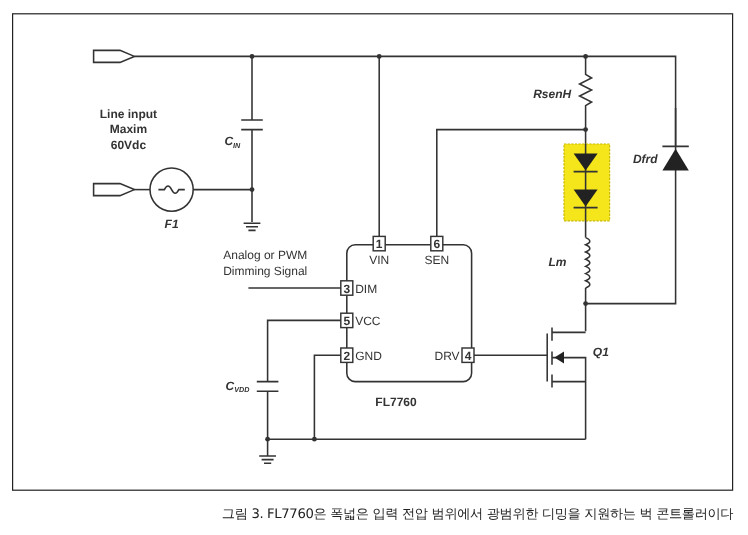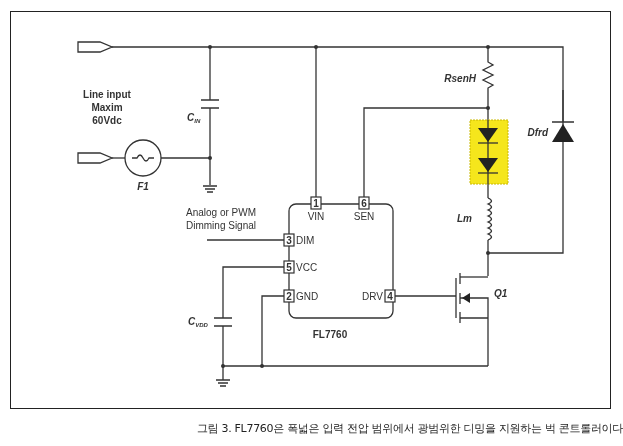--- a/index.html
+++ b/index.html
@@ -3,21 +3,21 @@
 <meta charset="utf-8">
 <style>
   html,body{margin:0;padding:0;background:#fff;}
   body{width:623px;height:446px;position:relative;overflow:hidden;font-family:"Liberation Sans",sans-serif;}
   #frame{position:absolute;left:10px;top:11px;width:601px;height:398px;border:1px solid #222;box-sizing:border-box;}
   svg{position:absolute;left:0;top:0;}
   .w{stroke:#333;stroke-width:1.3;fill:none;}
   .lbl{font-family:"Liberation Sans",sans-serif;font-weight:bold;font-size:10px;fill:#333;}
   .pin{font-family:"Liberation Sans",sans-serif;font-size:10px;fill:#333;}
   .it{font-style:italic;}
-  #caption{position:absolute;right:0;top:421px;font-size:11px;color:#222;font-family:"DejaVu Sans",sans-serif;letter-spacing:-0.3px;}
+  #caption{position:absolute;right:12px;top:421px;font-size:11px;color:#222;font-family:"DejaVu Sans",sans-serif;letter-spacing:-0.3px;}
 </style>
 </head>
 <body>
 
 <div id="frame"></div>
 
 <svg width="623" height="446" viewBox="0 0 623 446">
 
   <g>
     <path class="w" d="M78,42 L100,42 L112,47 L100,52 L78,52 Z"></path>

